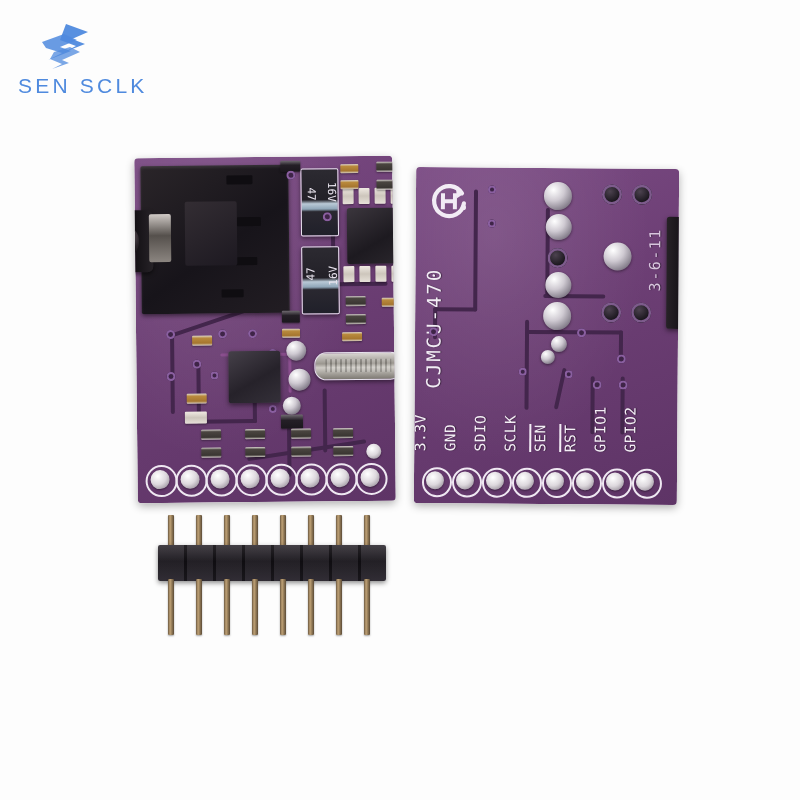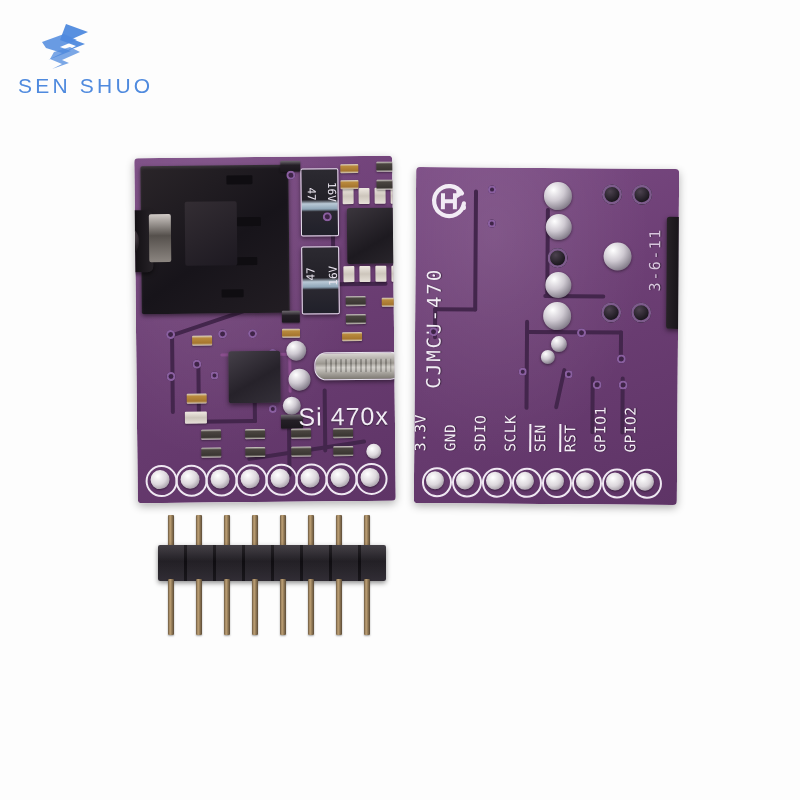--- a/index.html
+++ b/index.html
@@ -154,21 +154,21 @@
   <div class="brand">
     <div class="brand-mark">
       <svg viewBox="0 0 56 48" width="56" height="48" aria-hidden="true">
         <g fill="#4f8ade">
           <path d="M30 2 L52 10 L36 17 L49 22 L26 31 L40 24 L24 18 Z" opacity=".95"></path>
           <path d="M6 20 L28 12 L41 18 L24 25 L35 29 L12 38 L26 31 L10 26 Z" opacity=".85"></path>
           <path d="M18 30 L34 25 L44 30 L26 38 L33 41 L16 47 L26 42 L14 37 Z" opacity=".75"></path>
         </g>
       </svg>
     </div>
-    <div class="brand-text">SEN SHUO</div>
+    <div class="brand-text">SEN SCLK</div>
   </div>
 
   <div class="board" id="board-front">
     <div class="board-inner">
 
       <div class="trace dark" style="left:34px;top:176px;width:4px;height:80px;"></div>
       <div class="trace dark" style="left:34px;top:176px;width:86px;height:4px;transform:rotate(-18deg);transform-origin:left center;"></div>
       <div class="trace dark" style="left:60px;top:206px;width:4px;height:60px;"></div>
       <div class="trace dark" style="left:60px;top:262px;width:60px;height:4px;"></div>
       <div class="trace dark" style="left:116px;top:200px;width:4px;height:66px;"></div>
@@ -241,21 +241,20 @@
       <div class="solderball" style="left:152px;top:212px;width:22px;height:22px;"></div>
       <div class="solderball" style="left:146px;top:240px;width:18px;height:18px;"></div>
       <div class="smd blk" style="left:144px;top:258px;width:22px;height:14px;"></div>
 
       <div class="xtal" style="left:178px;top:196px;"></div>
 
       <div class="smd res-tan" style="left:56px;top:178px;width:20px;height:10px;"></div>
       <div class="smd res-tan" style="left:50px;top:236px;width:20px;height:10px;"></div>
       <div class="smd cer" style="left:48px;top:254px;width:22px;height:12px;"></div>
 
-      <div class="silk silk-si">Si 470x</div>
 
       <div style="position:absolute;left:62px;top:272px;width:160px;height:30px;">
         <div class="smd res" style="left:2px;top:0;width:20px;height:10px;"></div>
         <div class="smd res" style="left:46px;top:0;width:20px;height:10px;"></div>
         <div class="smd res" style="left:92px;top:0;width:20px;height:10px;"></div>
         <div class="smd res" style="left:134px;top:0;width:20px;height:10px;"></div>
         <div class="smd res" style="left:2px;top:18px;width:20px;height:10px;"></div>
         <div class="smd res" style="left:46px;top:18px;width:20px;height:10px;"></div>
         <div class="smd res" style="left:92px;top:18px;width:20px;height:10px;"></div>
         <div class="smd res" style="left:134px;top:18px;width:20px;height:10px;"></div>

